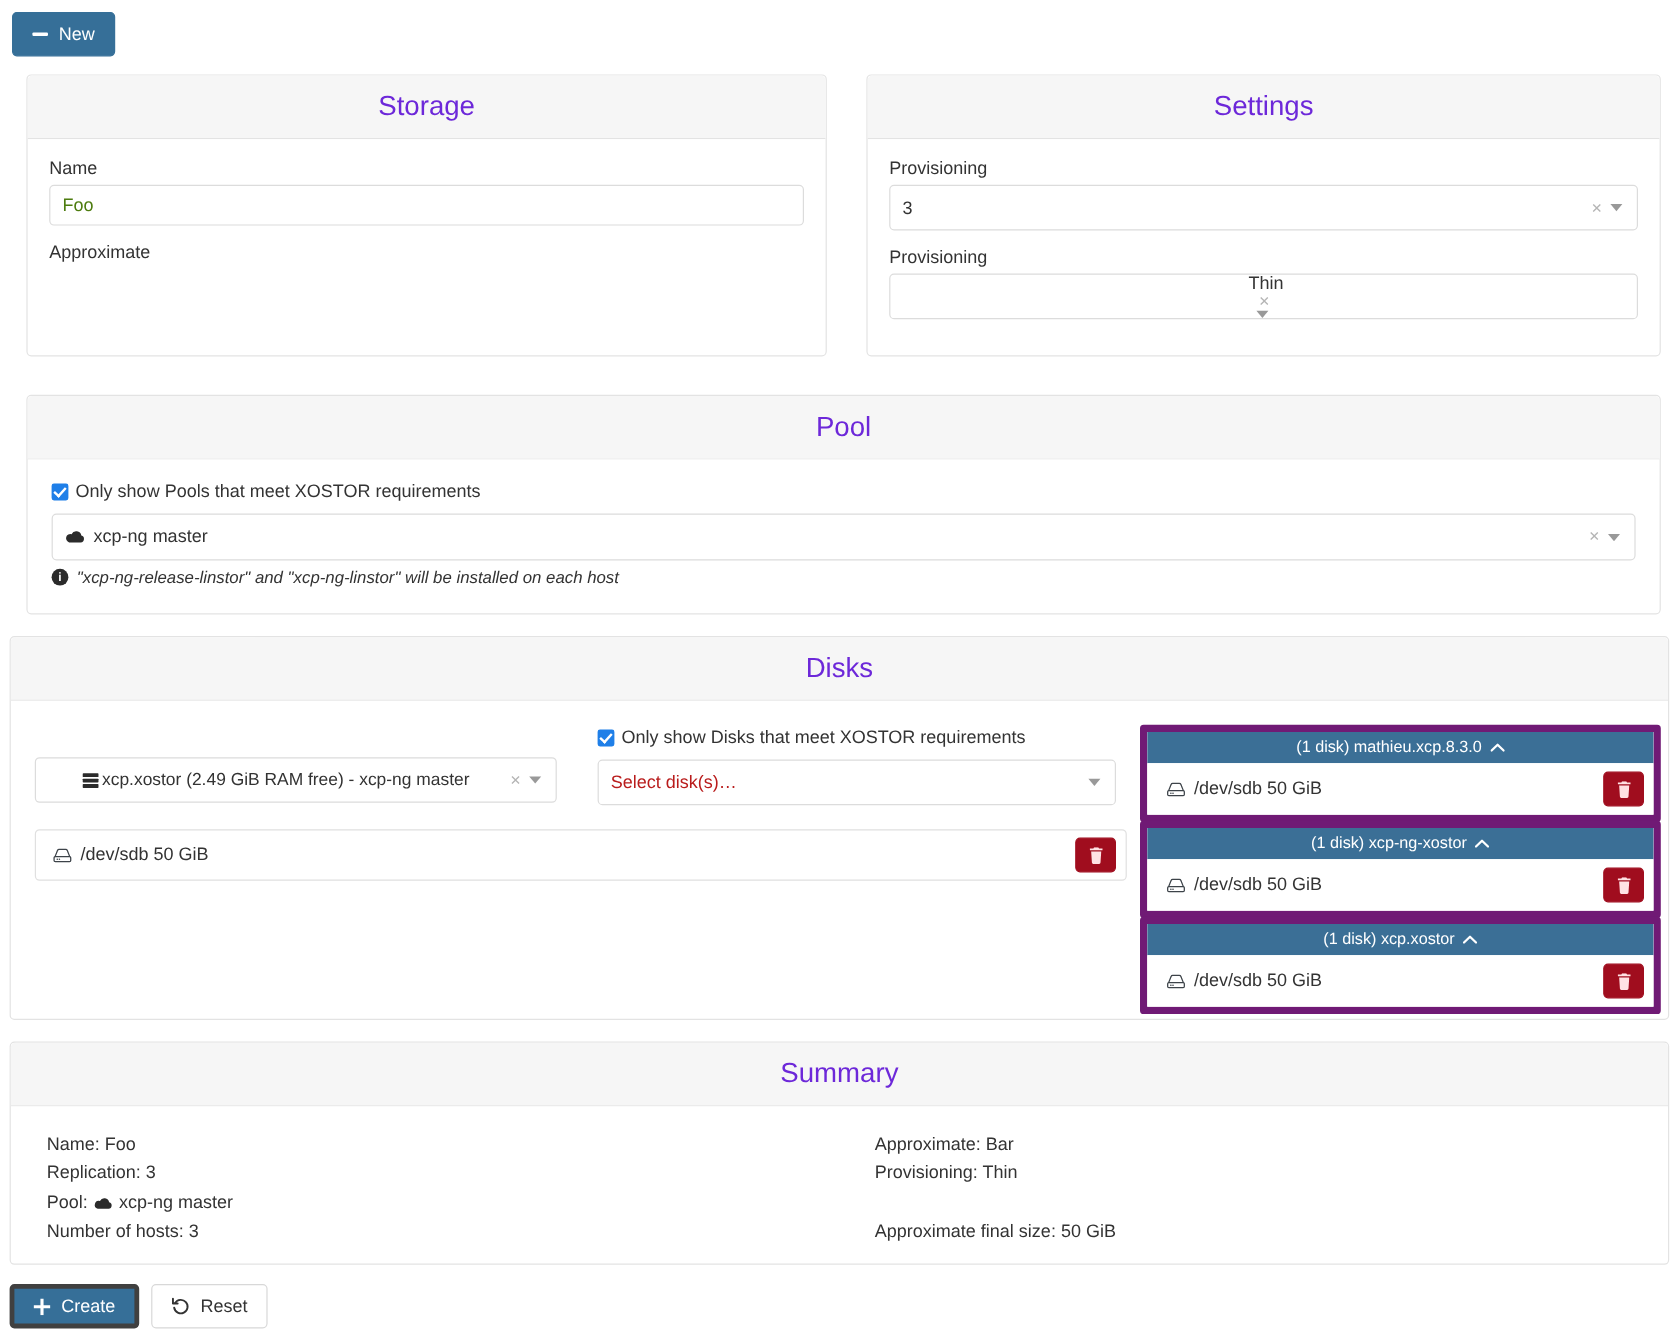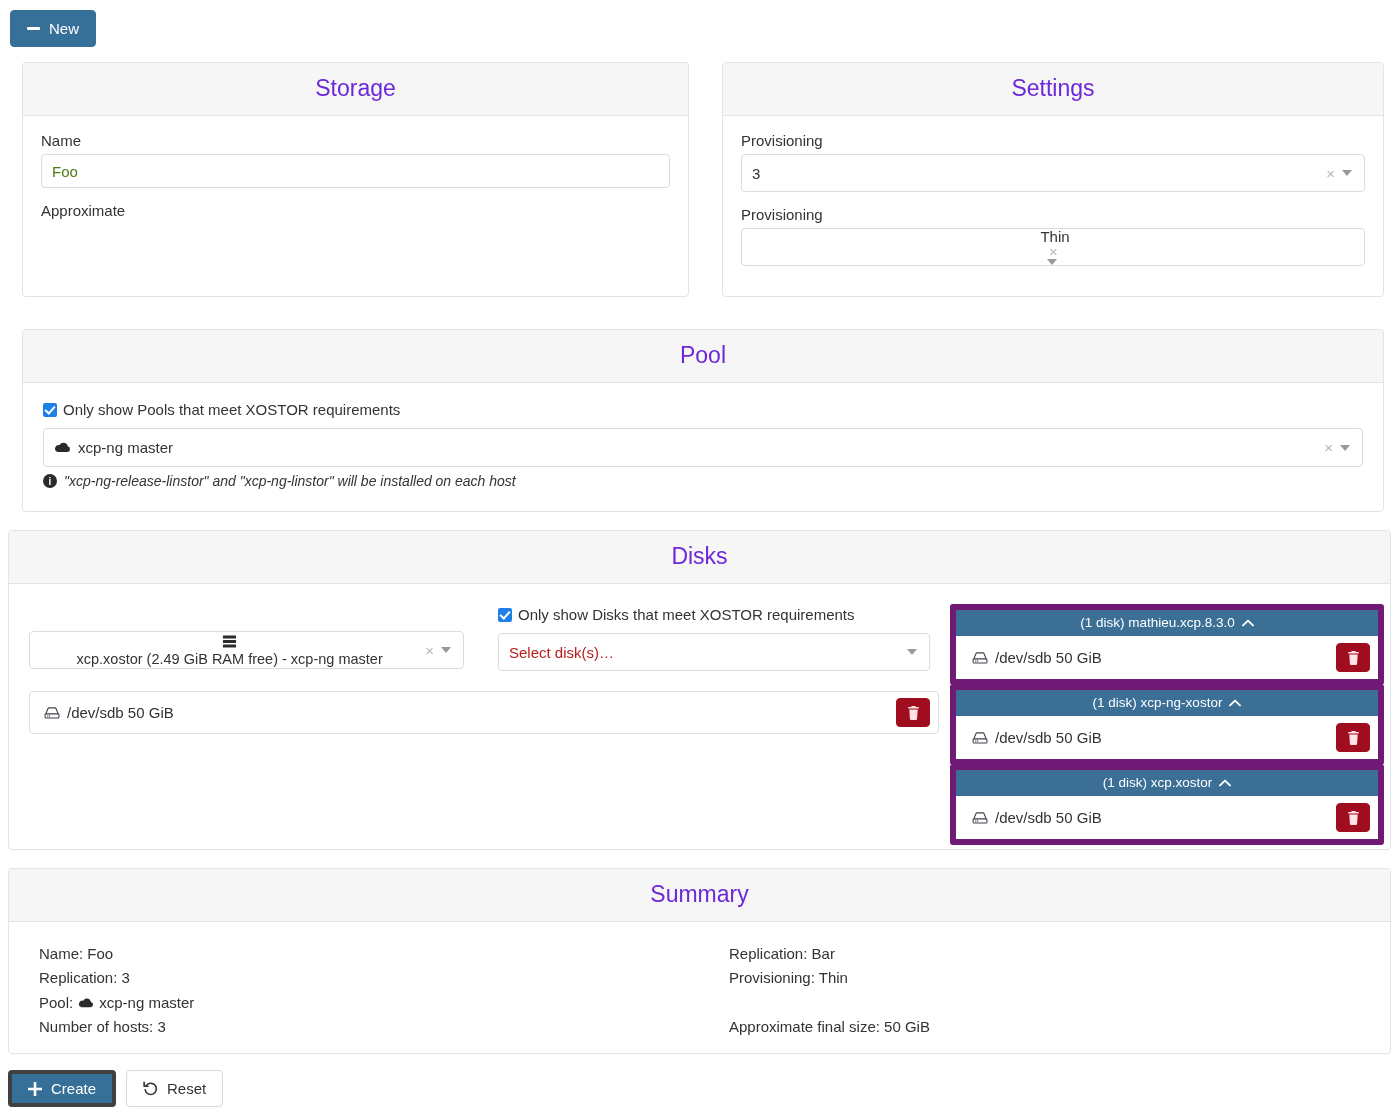--- a/index.html
+++ b/index.html
@@ -207,21 +207,21 @@
         <span>"xcp-ng-release-linstor" and "xcp-ng-linstor" will be installed on each host</span>
       </div>
     </div>
   </div>
 
   <div class="panel" style="left:8px; top:530px; width:1383px; height:320px;">
     <div class="panel-head">Disks</div>
 
     <div style="position:absolute; left:20px; top:100px; width:910px;">
       <div class="select" style="width:435px; height:36px; padding-left:8px;">
-        <span class="val" style="justify-content:center; gap:2px;flex-direction:column;">
+        <span class="val" style="justify-content:center; gap:2px;">
           <span>
             <svg width="15" height="15" viewBox="0 0 16 16">
               <rect x="1" y="1.5" width="14" height="3.4" rx="0.6" fill="#2b2b2b"></rect>
               <rect x="1" y="6.3" width="14" height="3.4" rx="0.6" fill="#2b2b2b"></rect>
               <rect x="1" y="11.1" width="14" height="3.4" rx="0.6" fill="#2b2b2b"></rect>
             </svg>
           </span>
           <span style="font-size:14.5px;">xcp.xostor (2.49 GiB RAM free) - xcp-ng master</span>
         </span>
         <span class="sel-clear">×</span>
@@ -364,21 +364,21 @@
           <span>
             <svg width="16" height="12" viewBox="0 0 20 14">
                 <path fill="#2b2b2b" d="M16.2 5.6A5.1 5.1 0 0 0 6.6 4.2 4.2 4.2 0 0 0 4.3 12.3h11.3a3.4 3.4 0 0 0 .6-6.7z"></path>
               </svg>
           </span>
           <span>xcp-ng master</span>
         </div>
         <div class="sum-line">Number of hosts: 3</div>
       </div>
       <div class="sum-col">
-        <div class="sum-line">Replication: Bar</div>
+        <div class="sum-line">Approximate: Bar</div>
         <div class="sum-line">Provisioning: Thin</div>
         <div class="spacer-line"></div>
         <div class="sum-line">Approximate final size: 50 GiB</div>
       </div>
     </div>
   </div>
 
   <div class="btn-bar">
     <div class="btn btn-primary">
       <span>

